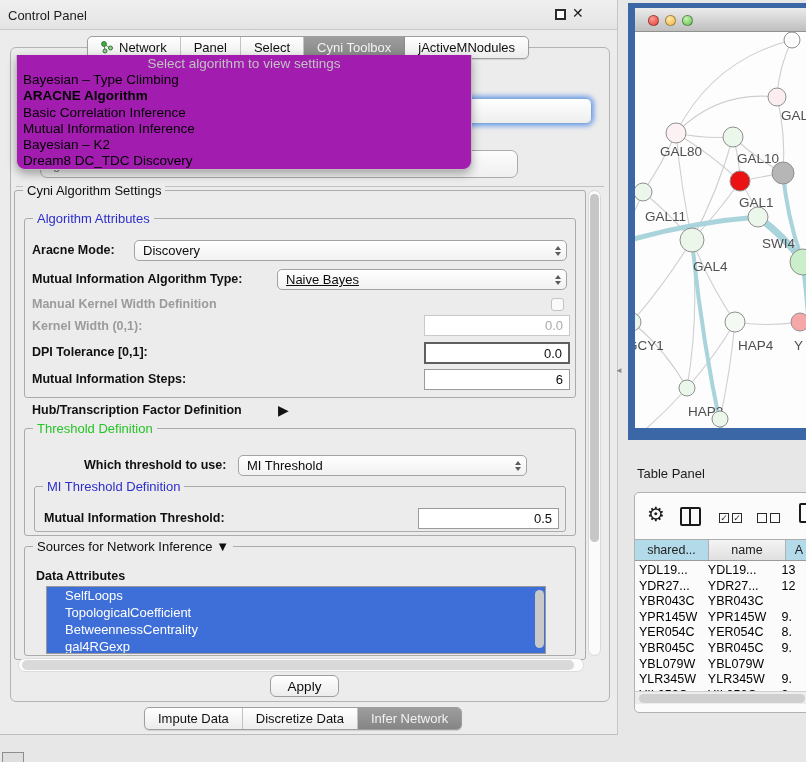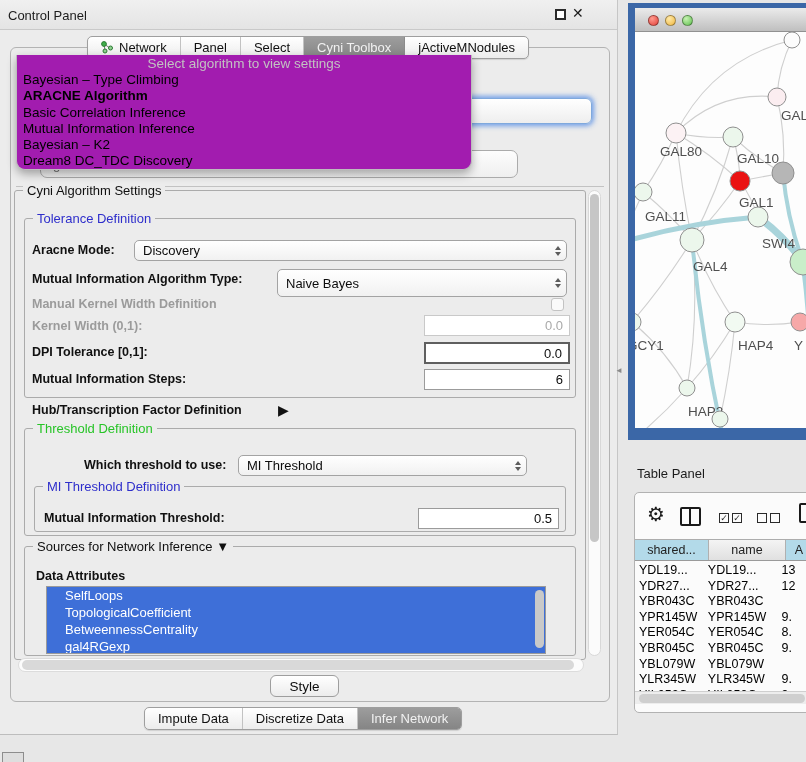--- a/index.html
+++ b/index.html
@@ -180,34 +180,34 @@
           <div class="dd-item">Bayesian – K2</div>
           <div class="dd-item">Dream8 DC_TDC Discovery</div>
         </div>
     </div>
 
     <div class="grp" style="left:14px;top:190px;width:572px;height:470px;">
       <span class="grp-legend">Cyni Algorithm Settings</span>
     </div>
 
     <div class="grp" style="left:24px;top:218px;width:552px;height:180px;">
-      <span class="grp-legend legend-blue">Tolerance Definition</span>
+      <span class="grp-legend legend-blue">Algorithm Attributes</span>
     </div>
 
     <span class="lbl" style="left:32px;top:250px;">Aracne Mode:</span>
     <div class="combo" style="left:134px;top:240px;width:433px;height:21px;">
       <span>Discovery</span>
       <span class="arrows">
           <span class="tri-up"></span>
           <span class="tri-down"></span>
         </span>
     </div>
 
     <span class="lbl" style="left:32px;top:279px;">Mutual Information Algorithm Type:</span>
-    <div class="combo" style="left:277px;top:269px;width:290px;height:28px;">
+    <div class="combo" style="left:277px;top:269px;width:290px;height:21px;text-decoration:underline;">
       <span>Naive Bayes</span>
       <span class="arrows">
           <span class="tri-up"></span>
           <span class="tri-down"></span>
         </span>
     </div>
 
     <span class="lbl dim" style="left:32px;top:304px;">Manual Kernel Width Definition</span>
     <span class="checkbox" style="left:551px;top:298px;"></span>
 
@@ -265,21 +265,21 @@
     <div class="list-vscroll" style="left:535px;top:590px;height:58px;"></div>
 
     <div class="vscroll-track">
         <div class="vscroll-thumb"></div>
       </div>
     <div class="hscroll-track">
         <div class="hscroll-thumb"></div>
       </div>
 
     <div class="apply-btn">
-      <span>Style</span>
+      <span>Apply</span>
     </div>
 
     <div class="seg bottom-tabs" id="bottom-tabs">
         <div class="seg-item">
           <span>Impute Data</span>
         </div>
         <div class="seg-item">
           <span>Discretize Data</span>
         </div>
         <div class="seg-item active">

